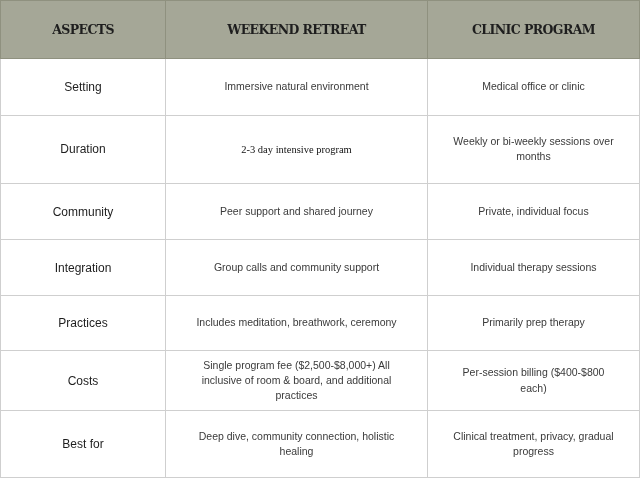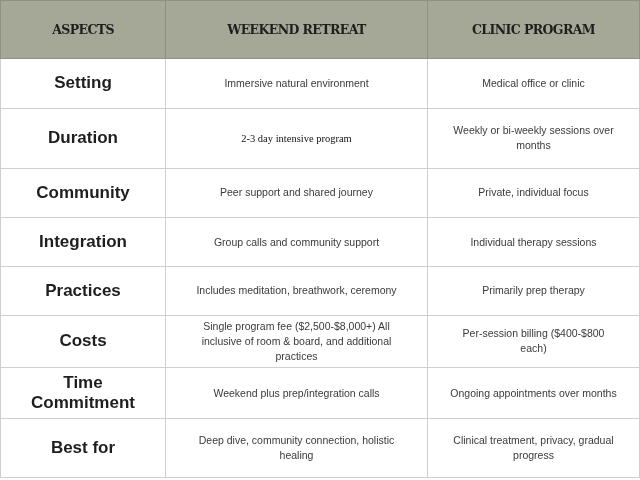--- a/index.html
+++ b/index.html
@@ -15,21 +15,21 @@
   }
   .table th {
     background: #a5a797;
     font-family: "DejaVu Serif", "Liberation Serif", serif;
     font-weight: bold; font-size: 12.5px; color: #1e1e1e;
     letter-spacing: -0.6px;
     border-color: #8f917f;
   }
   .table td.aspect {
     font-family: "Liberation Sans", sans-serif;
-    font-weight: bold; font-size: 17px; color: #1e1e1e;
+    font-weight: normal; font-size: 12px; color: #1e1e1e;
   }
   .table td.val {
     font-family: "Liberation Sans", sans-serif;
     font-size: 10.5px; color: #3a3a3a; line-height: 1.45;
   }
   .table td.val.alt { color: #111; font-size: 10.5px; font-family: Liberation Serif, serif; }
 </style>
 </head>
 <body>
 
@@ -70,24 +70,19 @@
     <tr style="height:43px">
       <td class="aspect">Practices</td>
       <td class="val">Includes meditation, breathwork, ceremony</td>
       <td class="val">Primarily prep therapy</td>
     </tr>
     <tr style="height:44px">
       <td class="aspect">Costs</td>
       <td class="val">Single program fee ($2,500-$8,000+) All inclusive of room &amp; board, and additional practices</td>
       <td class="val">Per-session billing ($400-$800 each)</td>
     </tr>
-    <tr style="height:45px">
-      <td class="aspect">Time Commitment</td>
-      <td class="val">Weekend plus prep/integration calls</td>
-      <td class="val">Ongoing appointments over months</td>
-    </tr>
     <tr style="height:52px">
       <td class="aspect">Best for</td>
       <td class="val">Deep dive, community connection, holistic healing</td>
       <td class="val">Clinical treatment, privacy, gradual progress</td>
     </tr>
   </tbody>
 </table>
 
 </body></html>

